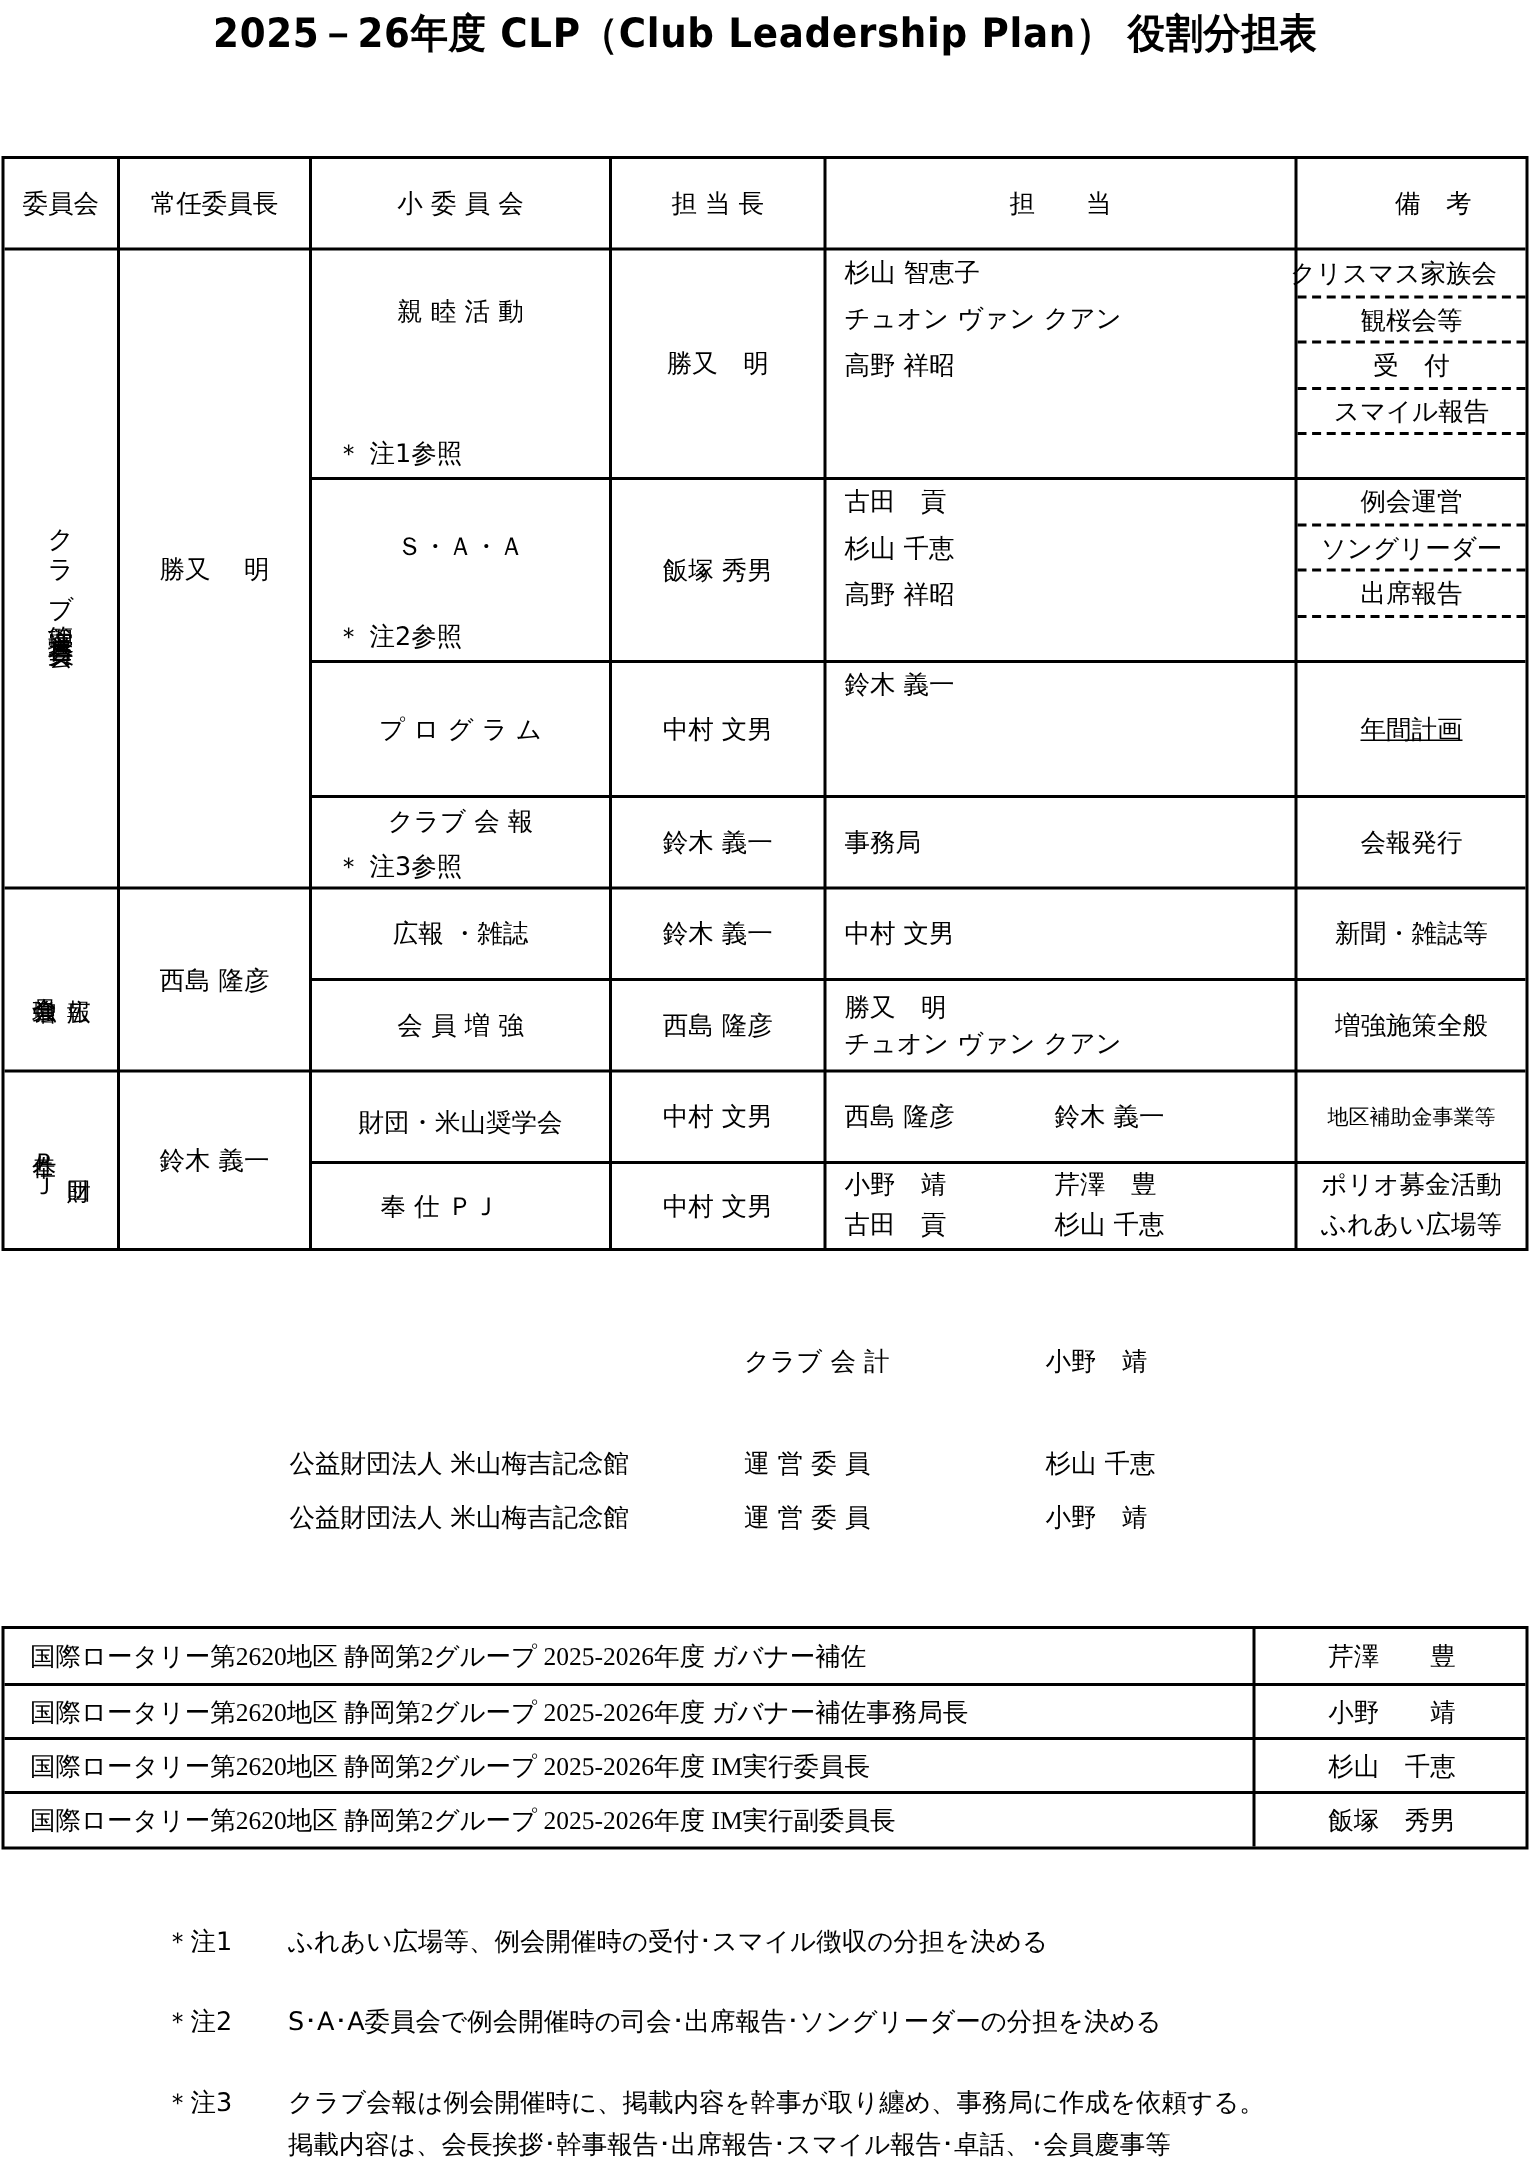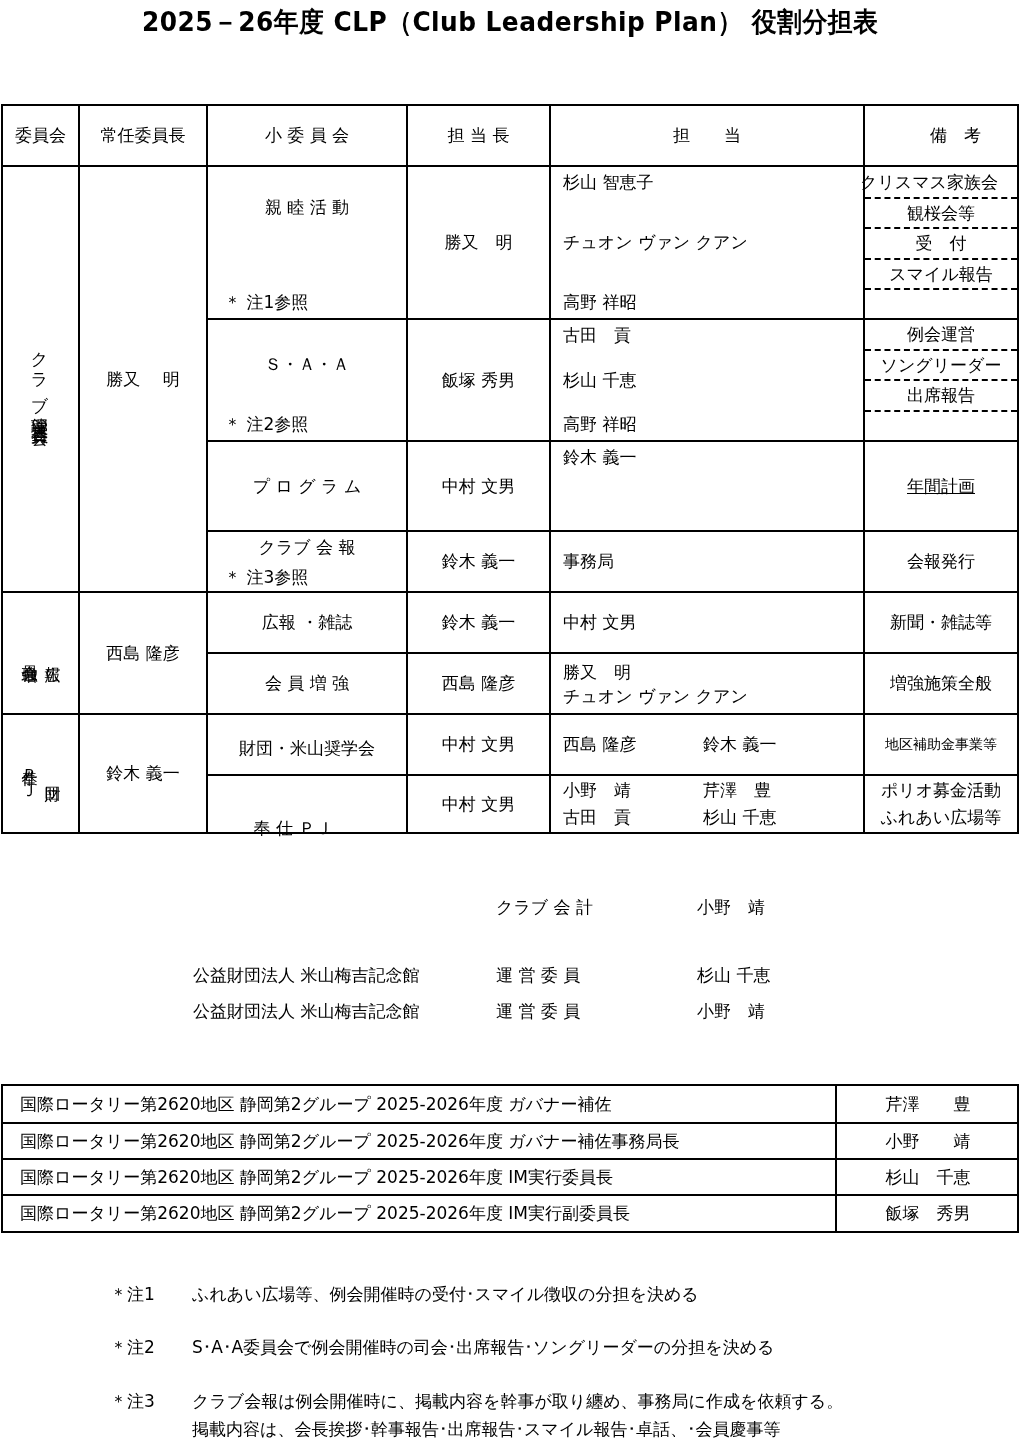--- a/index.html
+++ b/index.html
@@ -10,28 +10,28 @@
   .title span { display:inline-block; transform:scaleX(0.92); }
 
   
   .grid { position:absolute; left:1px; top:104px; width:1018px; height:730px; border:2px solid #000; box-sizing:border-box; }
   .cell { position:absolute; box-sizing:border-box; font-size:17px; display:flex; align-items:center; justify-content:center; white-space:nowrap; }
   .vline { position:absolute; width:2px; background:#000; }
   .hline { position:absolute; height:2px; background:#000; }
   .dash { position:absolute; height:0; border-top:2px dashed #000; }
   .vtext { writing-mode:vertical-rl; text-orientation:upright; letter-spacing:2px; font-size:17px; }
   .left { justify-content:flex-start; padding-left:12px; }
-  .stack { flex-direction:column; align-items:flex-start; justify-content:space-between; padding-left:12px; }
+  .stack { flex-direction:column; align-items:flex-start; justify-content:flex-start; padding-left:12px; }
   .line { height:31px; line-height:31px; }
   .note-ref { position:absolute; font-size:17px; white-space:nowrap; }
 
   .misc { font-size:17px; white-space:nowrap; }
 
   .gtable { position:absolute; left:1px; top:1084px; width:1018px; height:149px; border:2px solid #000; box-sizing:border-box; }
-  .grow { position:absolute; left:0; width:908px; height:37px; box-sizing:border-box; font-size:17px; }
+  .grow { position:absolute; left:0; width:908px; height:37px; box-sizing:border-box; font-size:17px;font-family:Liberation Serif, serif; }
   .gdesc { position:absolute; left:17px; top:0; height:37px; line-height:37px; white-space:nowrap; }
   .gname { position:absolute; left:835px; width:180px; top:0; height:37px; line-height:37px; text-align:center; white-space:nowrap; }
 
   .footnote { position:absolute; font-size:17px; white-space:nowrap; }
 </style>
 </head>
 <body>
 
 <div class="abs title"><span>2025－26年度  CLP（Club Leadership Plan） 役割分担表</span></div>
 
@@ -140,21 +140,21 @@
   <div class="cell" style="left:77px; top:609px; width:126px; height:117px;">鈴木 義一</div>
 
   <div class="cell" style="left:205px; top:609px; width:198px; height:67px;">財団・米山奨学会</div>
   <div class="cell" style="left:405px; top:609px; width:141px; height:59px;">中村 文男</div>
   <div class="cell left" style="left:548px; top:609px; width:312px; height:59px;">
     <span style="display:inline-block; width:140px;">西島 隆彦</span>
     <span>鈴木 義一</span>
   </div>
   <div class="cell" style="left:862px; top:609px; width:152px; height:59px; font-size:14px;">地区補助金事業等</div>
 
-  <div class="cell" style="left:205px; top:670px; width:170px; height:56px;margin-top:24px;">奉 仕 ＰＪ</div>
+  <div class="cell" style="left:205px; top:670px; width:170px; height:56px;">奉 仕 ＰＪ</div>
   <div class="cell" style="left:405px; top:670px; width:141px; height:56px;">中村 文男</div>
   <div class="cell stack" style="left:548px; top:670px; width:312px; height:56px; justify-content:center;">
     <div style="line-height:27px;">
       <span style="display:inline-block; width:140px;">小野　靖</span><span>芹澤　豊</span>
     </div>
     <div style="line-height:27px;">
       <span style="display:inline-block; width:140px;">古田　貢</span><span>杉山 千恵</span>
     </div>
   </div>
   <div class="cell" style="left:862px; top:670px; width:152px; height:56px; flex-direction:column;">

